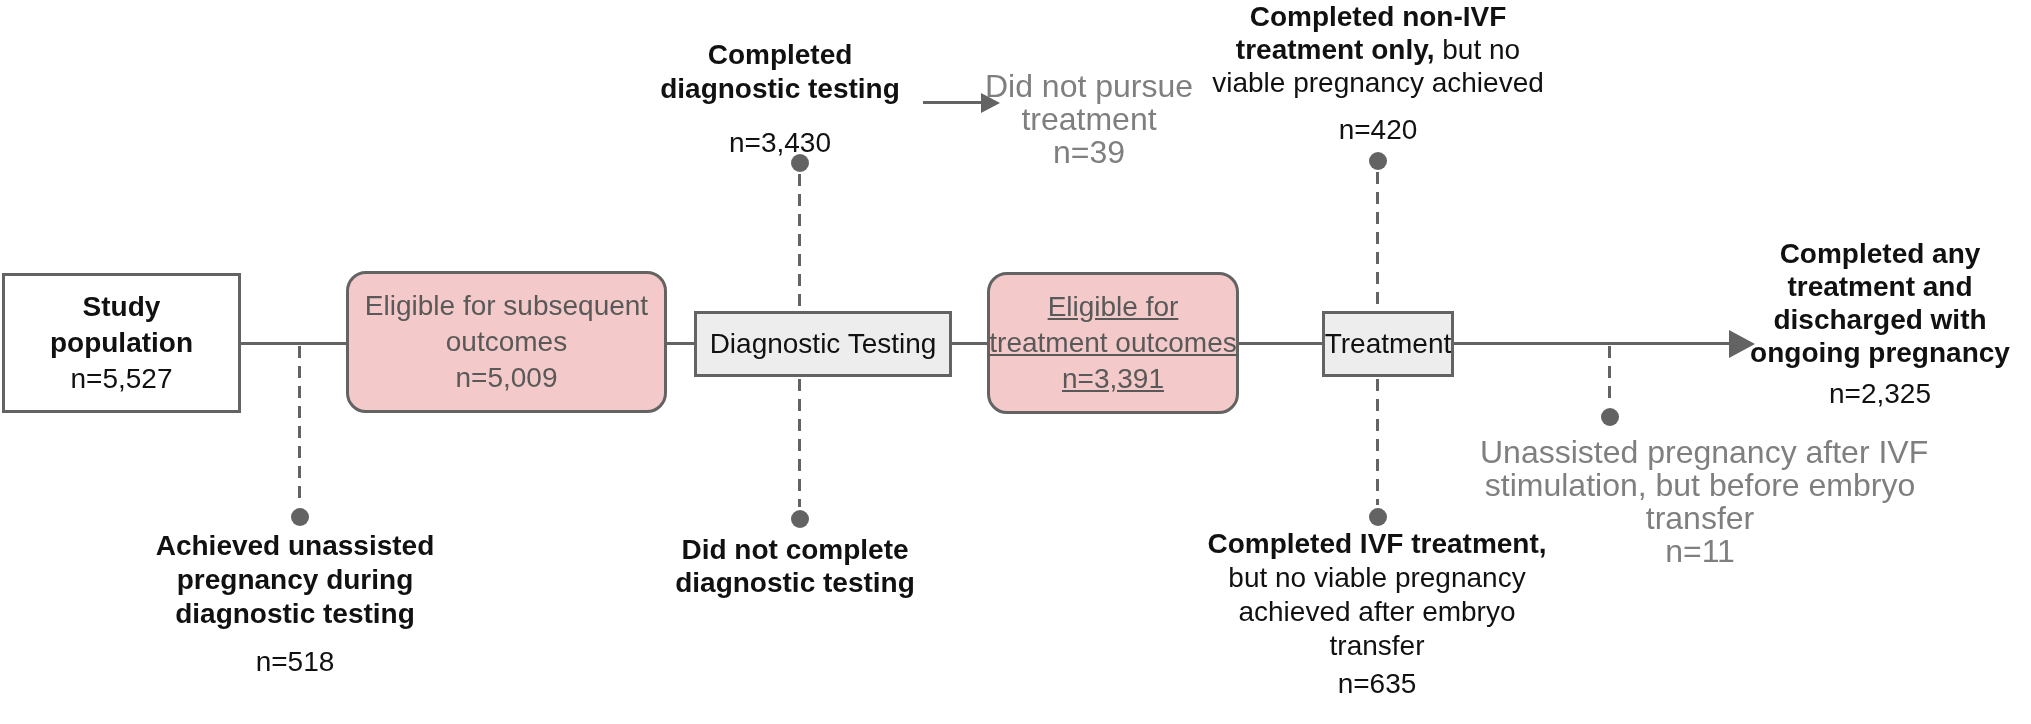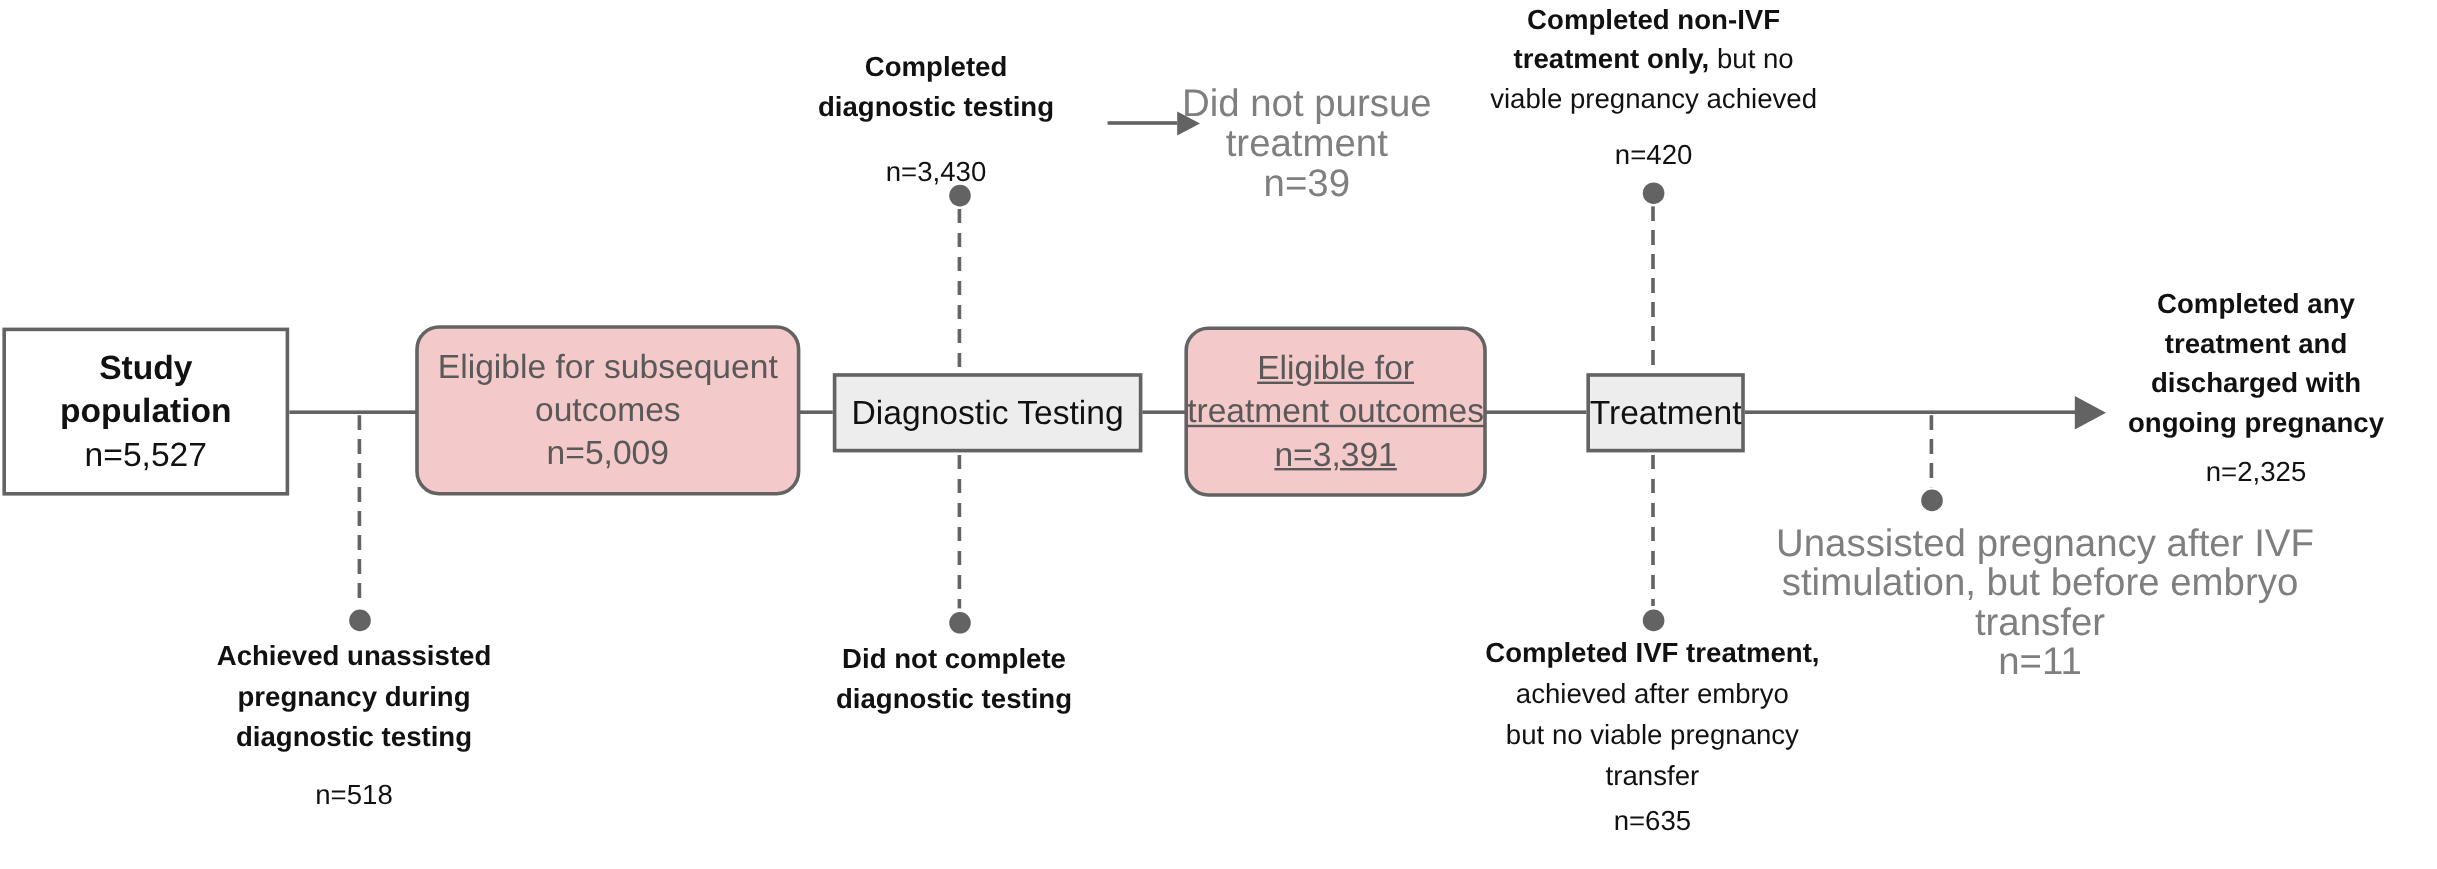--- a/index.html
+++ b/index.html
@@ -32,21 +32,21 @@
   .box{position:absolute;box-sizing:border-box;border:3px solid var(--line);
        display:flex;flex-direction:column;align-items:center;justify-content:center;
        text-align:center;font-size:28px;line-height:36px;z-index:2;background:#fff;}
   .box div{white-space:nowrap;}
   .box.white{color:var(--black-text);}
   .box.white .b{font-weight:bold;}
   .box.pink{background:var(--pink-fill);border-radius:20px;color:var(--pink-text);}
   .box.grey{background:var(--gray-fill);color:var(--black-text);}
   .note{position:absolute;text-align:center;z-index:3;}
   .note div{white-space:nowrap;}
-  .note.black{color:var(--black-text);font-size:23px;line-height:34px;}
+  .note.black{color:var(--black-text);font-size:28px;line-height:34px;}
   .note.black .b{font-weight:bold;}
   .note.grey{color:var(--gray-text);font-size:32px;line-height:33px;}
 </style>
 </head>
 <body>
 
 <div class="canvas">
 
   <div class="hline" style="left:241px;top:342px;width:1492px;z-index:1"></div>
   <div class="arrowhead" style="left:1729px;top:344px;"></div>
@@ -120,22 +120,22 @@
     <div style="margin-top:14px">n=518</div>
   </div>
 
   <div class="note black" style="left:625px;top:533px;width:340px;line-height:33px;">
     <div class="b">Did not complete</div>
     <div class="b">diagnostic testing</div>
   </div>
 
   <div class="note black" style="left:1147px;top:527px;width:460px;">
     <div class="b">Completed IVF treatment,</div>
+    <div>but no viable pregnancy</div>
     <div>achieved after embryo</div>
-    <div>but no viable pregnancy</div>
     <div>transfer</div>
     <div style="margin-top:4px">n=635</div>
   </div>
 
   <div class="note grey" style="left:1480px;top:436px;width:440px;">
     <div>Unassisted pregnancy after IVF</div>
     <div>stimulation, but before embryo</div>
     <div>transfer</div>
     <div>n=11</div>
   </div>

